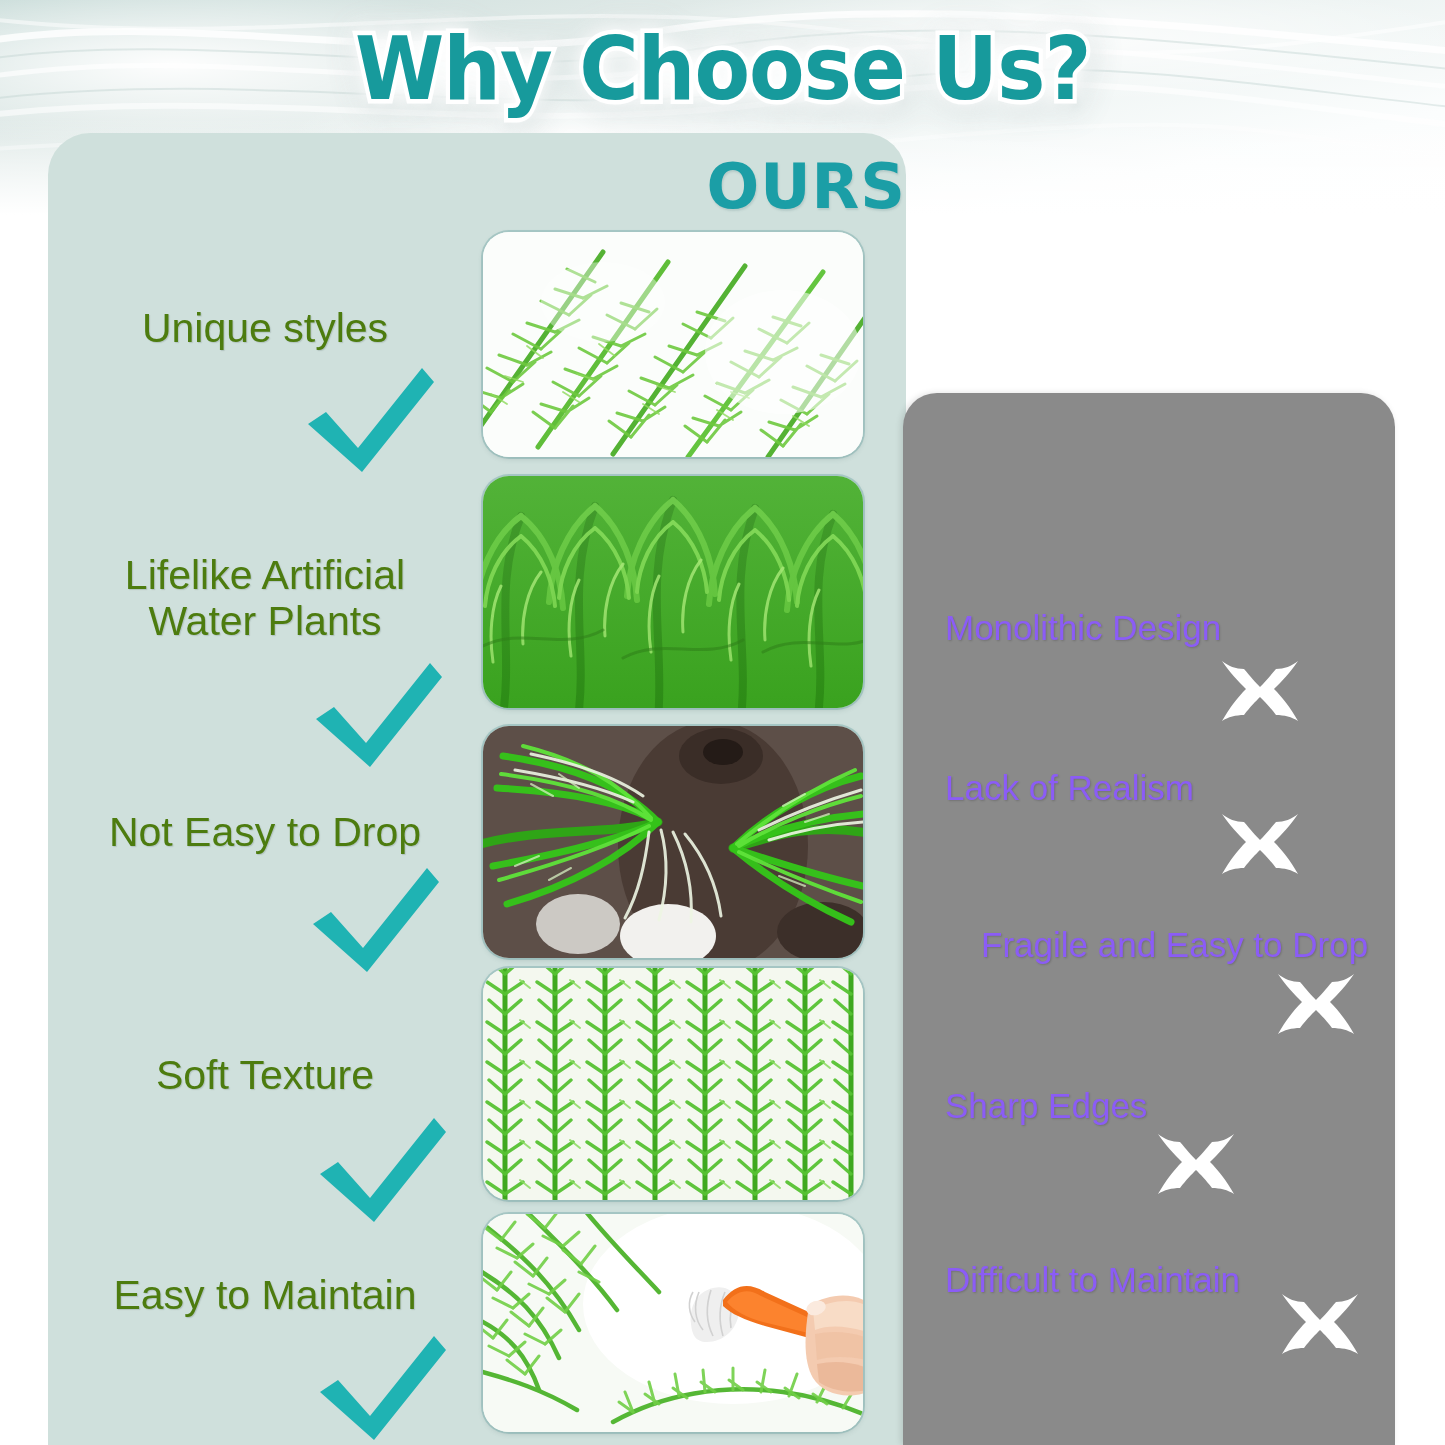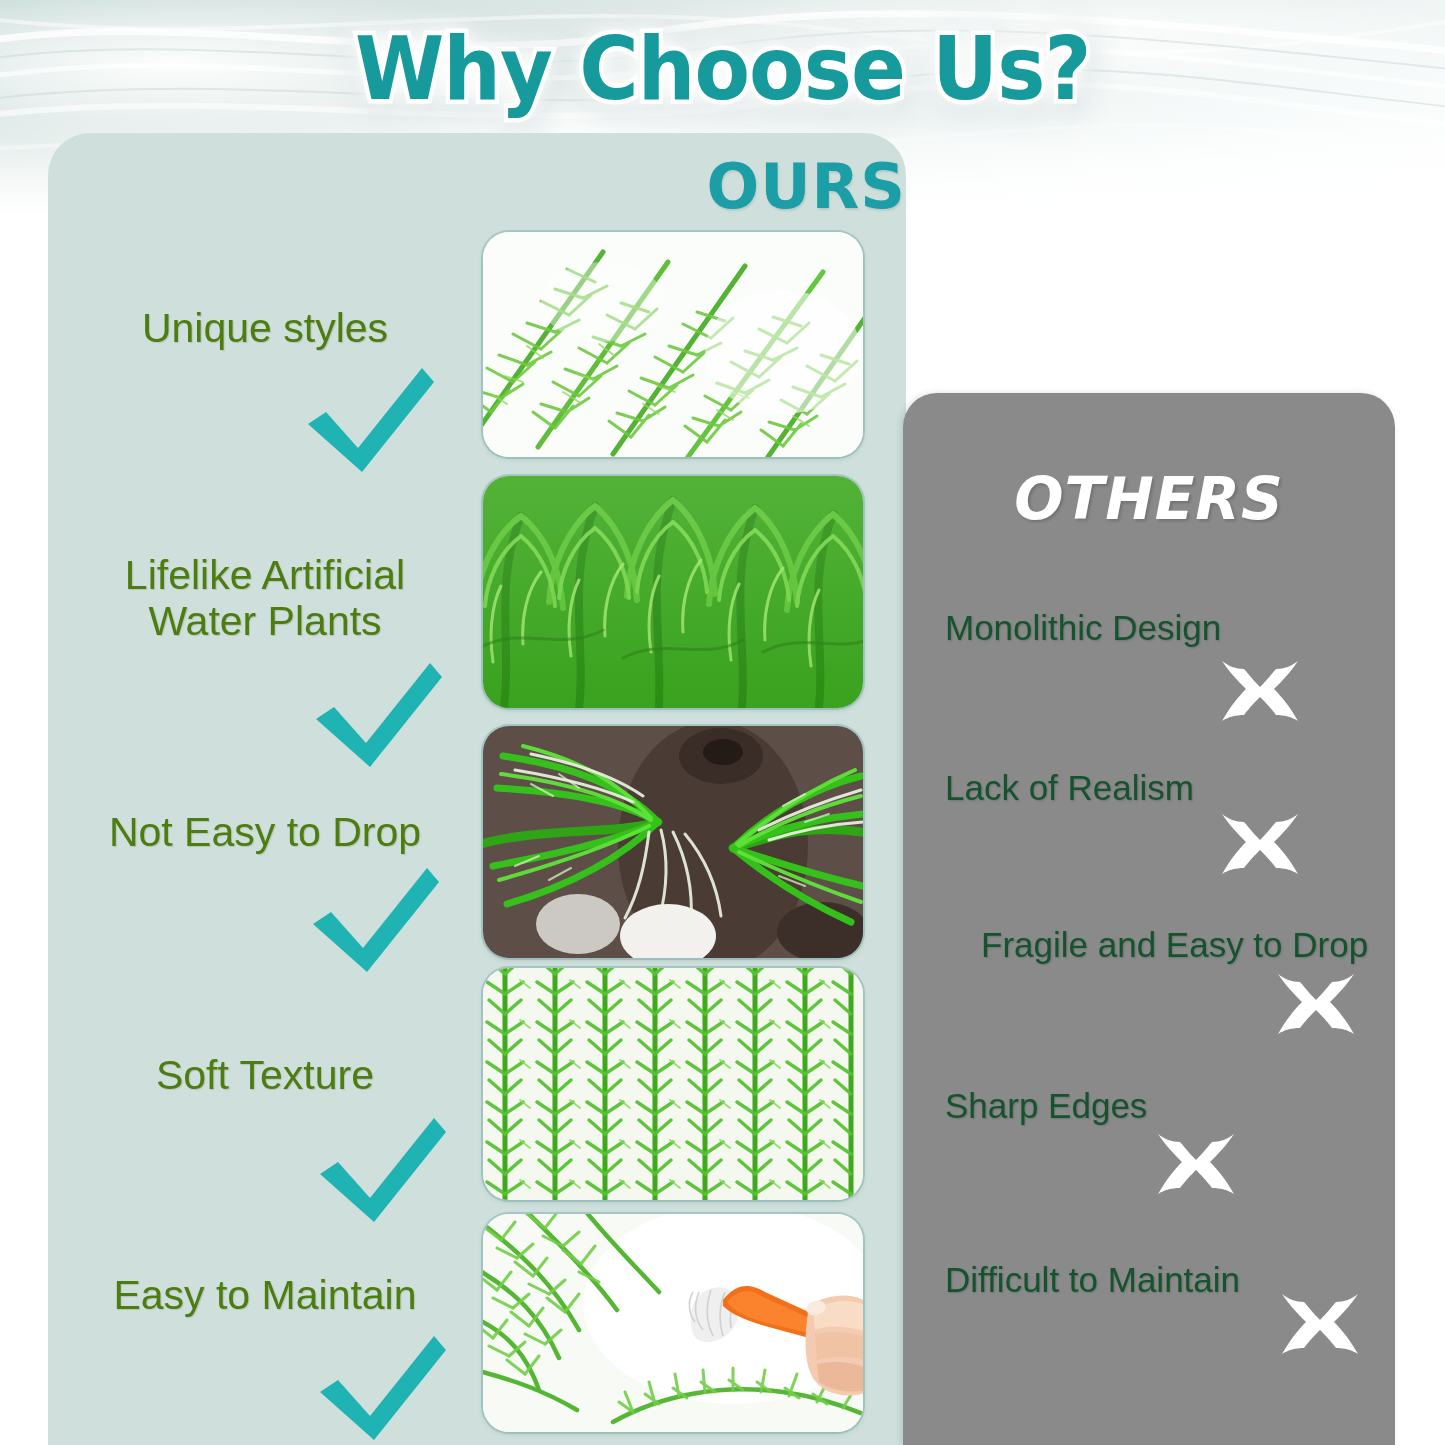--- a/index.html
+++ b/index.html
@@ -98,21 +98,21 @@
     overflow:hidden;
     box-shadow:0 0 0 2px rgba(120,170,170,.45), 0 2px 5px rgba(90,120,120,.25);
     background:#eef7f1;
   }
   .thumb svg, .thumb .scene{position:absolute;left:0;top:0;width:100%;height:100%;}
 
   
   .o-row{position:absolute;}
   .o-label{
     position:absolute;
-    color:#14532d;
+    color:#8b5cf6;
     font-family:"Liberation Sans", sans-serif;
     font-size:35px;
     line-height:1.12;
     white-space:nowrap;
     text-shadow:1px 1px 2px rgba(0,0,0,.17);
   }
   .xmark{position:absolute;width:96px;height:92px;}
 </style>
 </head>
 <body>
@@ -369,21 +369,20 @@
           <path d="M330 96 C 348 86, 370 84, 384 92 L 384 118 C 366 112, 346 110, 332 116 Z" fill="#f8dcc6"></path>
           <path d="M332 120 C 350 116, 370 118, 384 124 L 384 146 C 366 142, 346 142, 334 146 Z" fill="#efc0a2" opacity=".8"></path>
           <path d="M334 150 C 352 146, 370 148, 384 154 L 384 176 C 366 180, 346 176, 336 168 Z" fill="#e9b495" opacity=".8"></path>
           <ellipse cx="333" cy="94" rx="10" ry="7" fill="#fbeade" transform="rotate(-18 333 94)"></ellipse>
         </g>
       </svg>
     </div>
   </div>
 
   <div class="others-panel"></div>
-  <div class="others-heading">OTHERS</div>
 
   <div class="o-row">
     <div class="o-label" style="left:945px;top:608px;">Monolithic Design</div>
     <svg class="xmark" style="left:1212px;top:655px;" viewBox="0 0 96 92">
       <path d="M10 6 C 18 18, 26 26, 34 34 C 26 42, 18 52, 10 66 C 16 62, 24 60, 32 60 C 38 52, 44 46, 48 42 C 52 46, 58 52, 64 60 C 72 60, 80 62, 86 66 C 78 52, 70 42, 62 34 C 70 26, 78 18, 86 6 C 80 11, 72 14, 64 14 C 58 21, 52 28, 48 32 C 44 28, 38 21, 32 14 C 24 14, 16 11, 10 6 Z" fill="#ffffff"></path>
     </svg>
   </div>
 
   <div class="o-row">
     <div class="o-label" style="left:945px;top:768px;">Lack of Realism</div>

